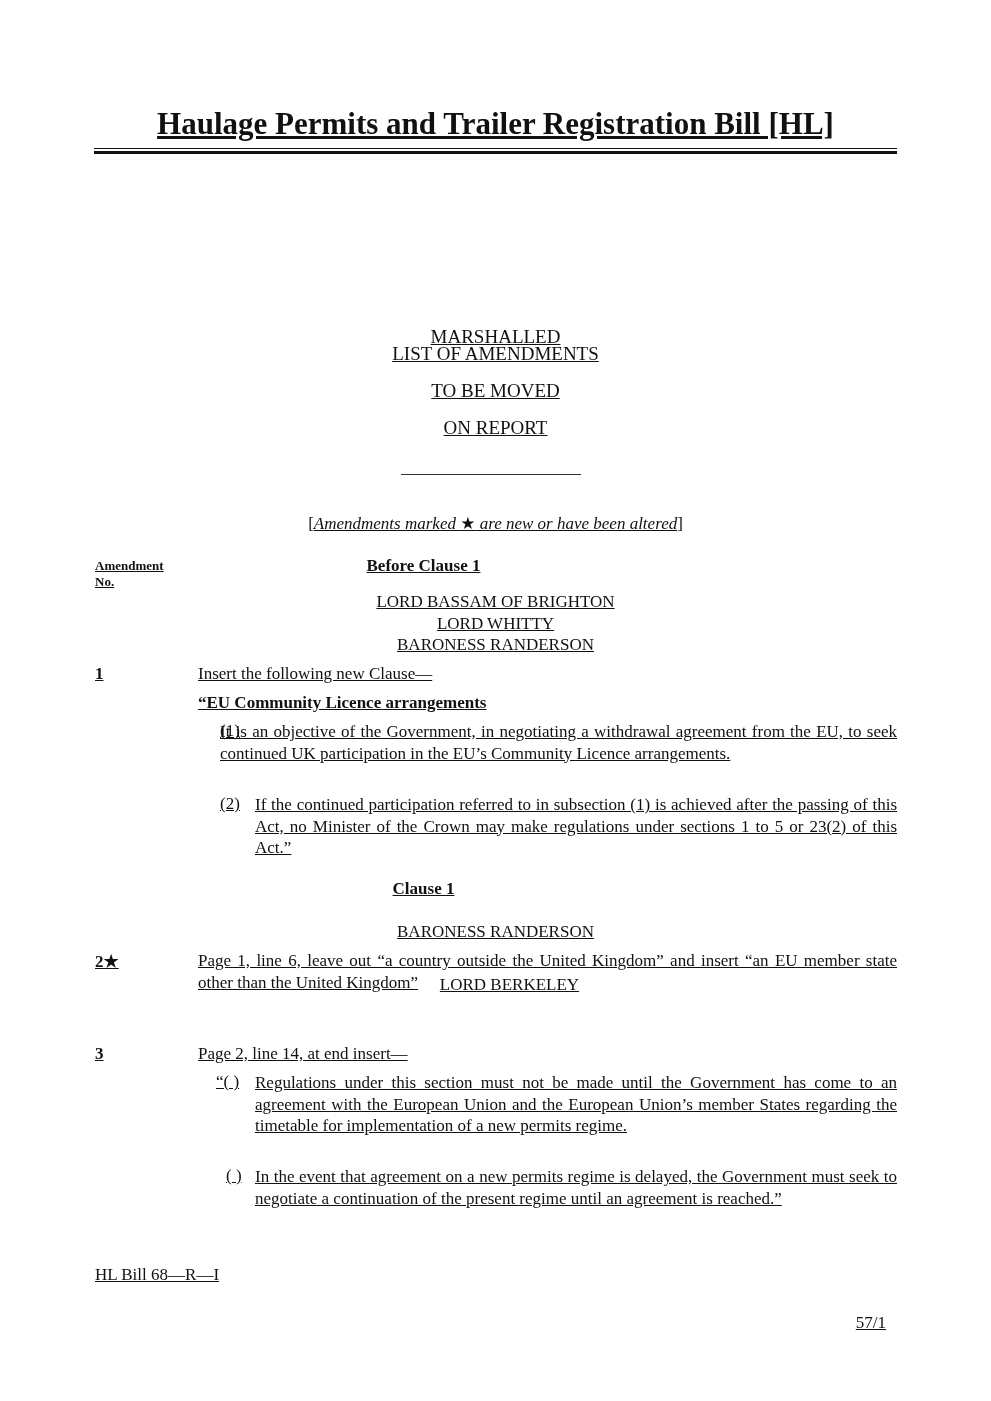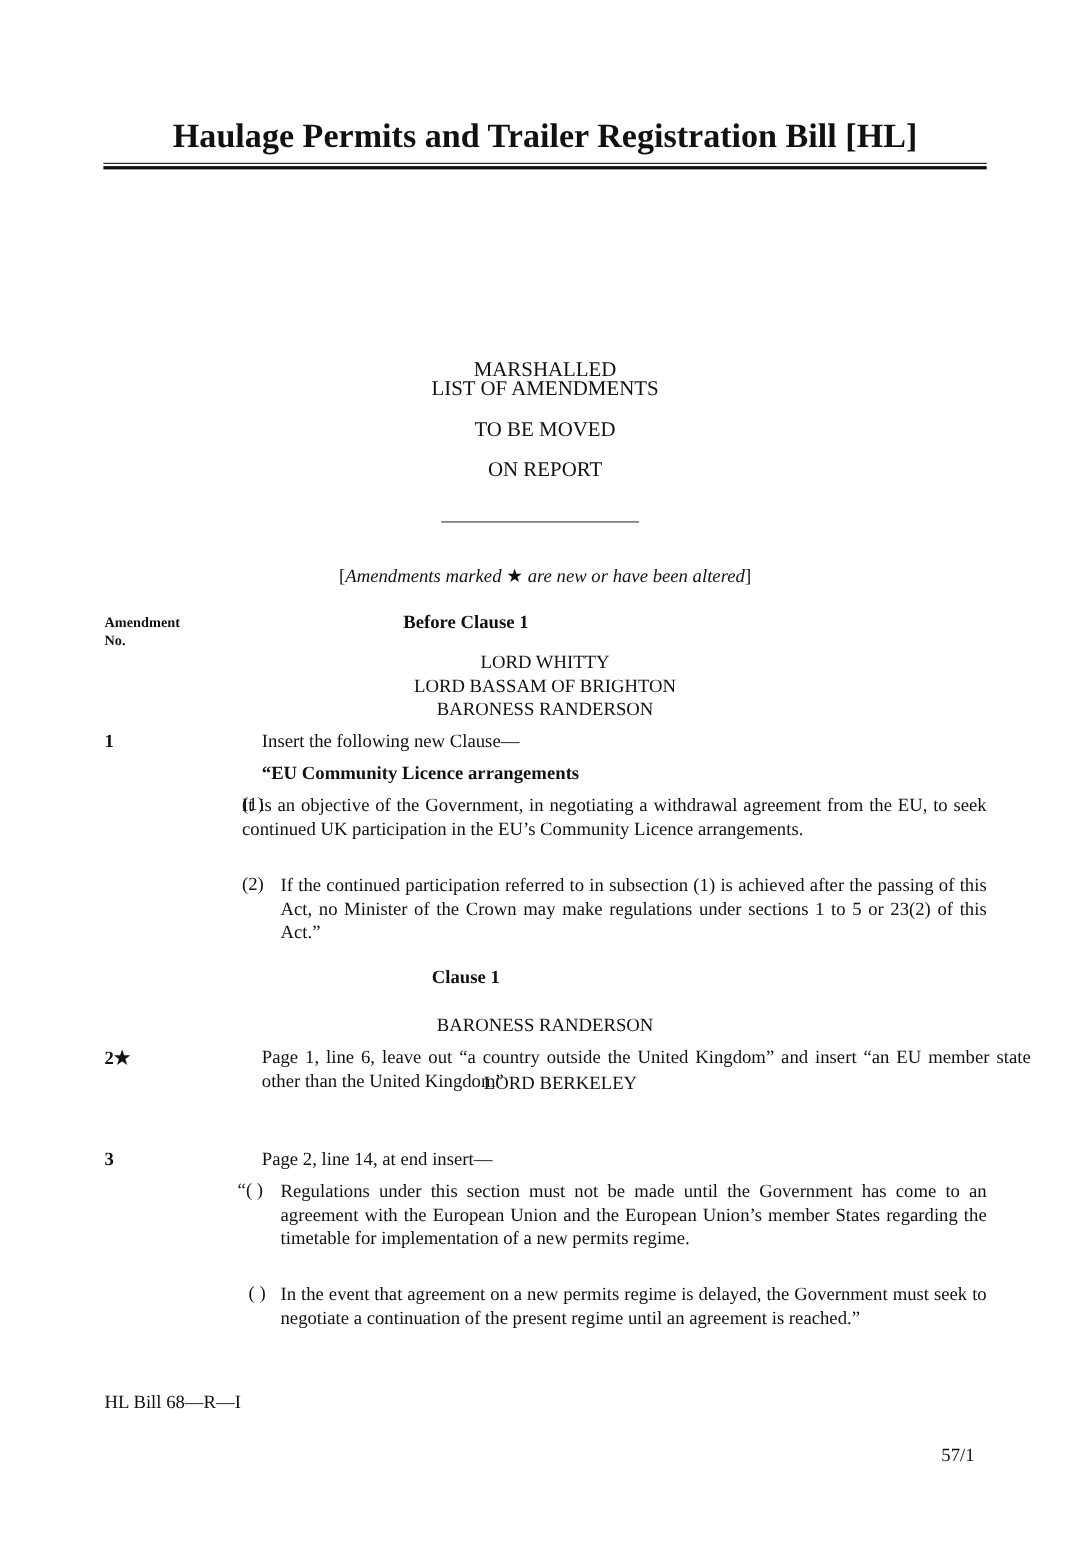--- a/index.html
+++ b/index.html
@@ -1,36 +1,36 @@
 <!DOCTYPE html>
 <html><head>
 <meta charset="utf-8">
 <style>
   html, body { margin: 0; padding: 0; background: #ffffff; }
   body {
     width: 991px; height: 1401px; position: relative; overflow: hidden;
     font-family: "Liberation Serif", "DejaVu Serif", serif;
     color: #111111;
   }
-  .abs { position: absolute; }
+  .abs { position: absolute; text-decoration: underline; }
   .title {
     left: 94px; width: 803px; top: 106px; text-align: center;
     font-size: 31px; font-weight: bold; letter-spacing: 0px;
   }
   .rule1 { left: 94px; width: 803px; top: 148px; height: 1px; background: #111; }
   .rule2 { left: 94px; width: 803px; top: 151px; height: 3px; background: #111; }
   .center-line { left: 0; width: 991px; text-align: center; font-size: 19px; }
   .short-rule { left: 401px; width: 180px; top: 474px; height: 1px; background: #333; }
   .note { font-size: 17px; }
   .note i { font-style: italic; }
   .amend-hdr { left: 95px; top: 558px; font-size: 13px; font-weight: bold; line-height: 16px; }
   .heading { left: 0; width: 847px; text-align: center; font-size: 17px; font-weight: bold; }
   .sponsor { left: 0; width: 991px; text-align: center; font-size: 17px; line-height: 21.5px; }
   .num { left: 95px; font-size: 17px; font-weight: bold; }
-  .txt { left: 198px; width: 699px; font-size: 17px; line-height: 21.5px; margin-left: 40px; }
+  .txt { left: 198px; width: 699px; font-size: 17px; line-height: 21.5px; }
   .sub { font-size: 17px; line-height: 21.5px; text-align: justify; }
   .sub-label { font-size: 17px; }
   .footer { font-size: 17px; top: 1265px; }
 </style>
 </head>
 <body>
 
 <div class="abs title">Haulage Permits and Trailer Registration Bill [HL]</div>
 <div class="abs rule1"></div>
 <div class="abs rule2"></div>
@@ -45,22 +45,22 @@
   <span>[</span><i>Amendments marked </i><span>★</span><i> are new or have been altered</i><span>]</span>
 </div>
 
 <div class="abs amend-hdr">
   <div>Amendment</div>
   <div>No.</div>
 </div>
 
 <div class="abs heading" style="top:556px;">Before Clause 1</div>
 <div class="abs sponsor" style="top:591px;">
+  <div>LORD BASSAM OF BRIGHTON</div>
   <div>LORD WHITTY</div>
-  <div>LORD BASSAM OF BRIGHTON</div>
   <div>BARONESS RANDERSON</div>
 </div>
 
 <div class="abs num" style="top:664px;">1</div>
 <div class="abs txt" style="top:663px;">Insert the following new Clause—</div>
 <div class="abs txt" style="top:692px; font-weight:bold;">“EU Community Licence arrangements</div>
 
 <div class="abs" style="left:220px; top:721px; width:677px;">
   <span class="abs sub-label" style="left:0; top:0;">(1)</span>
   <div class="sub" style="">It is an objective of the Government, in negotiating a withdrawal agreement from the EU, to seek continued UK participation in the EU’s Community Licence arrangements.</div>

